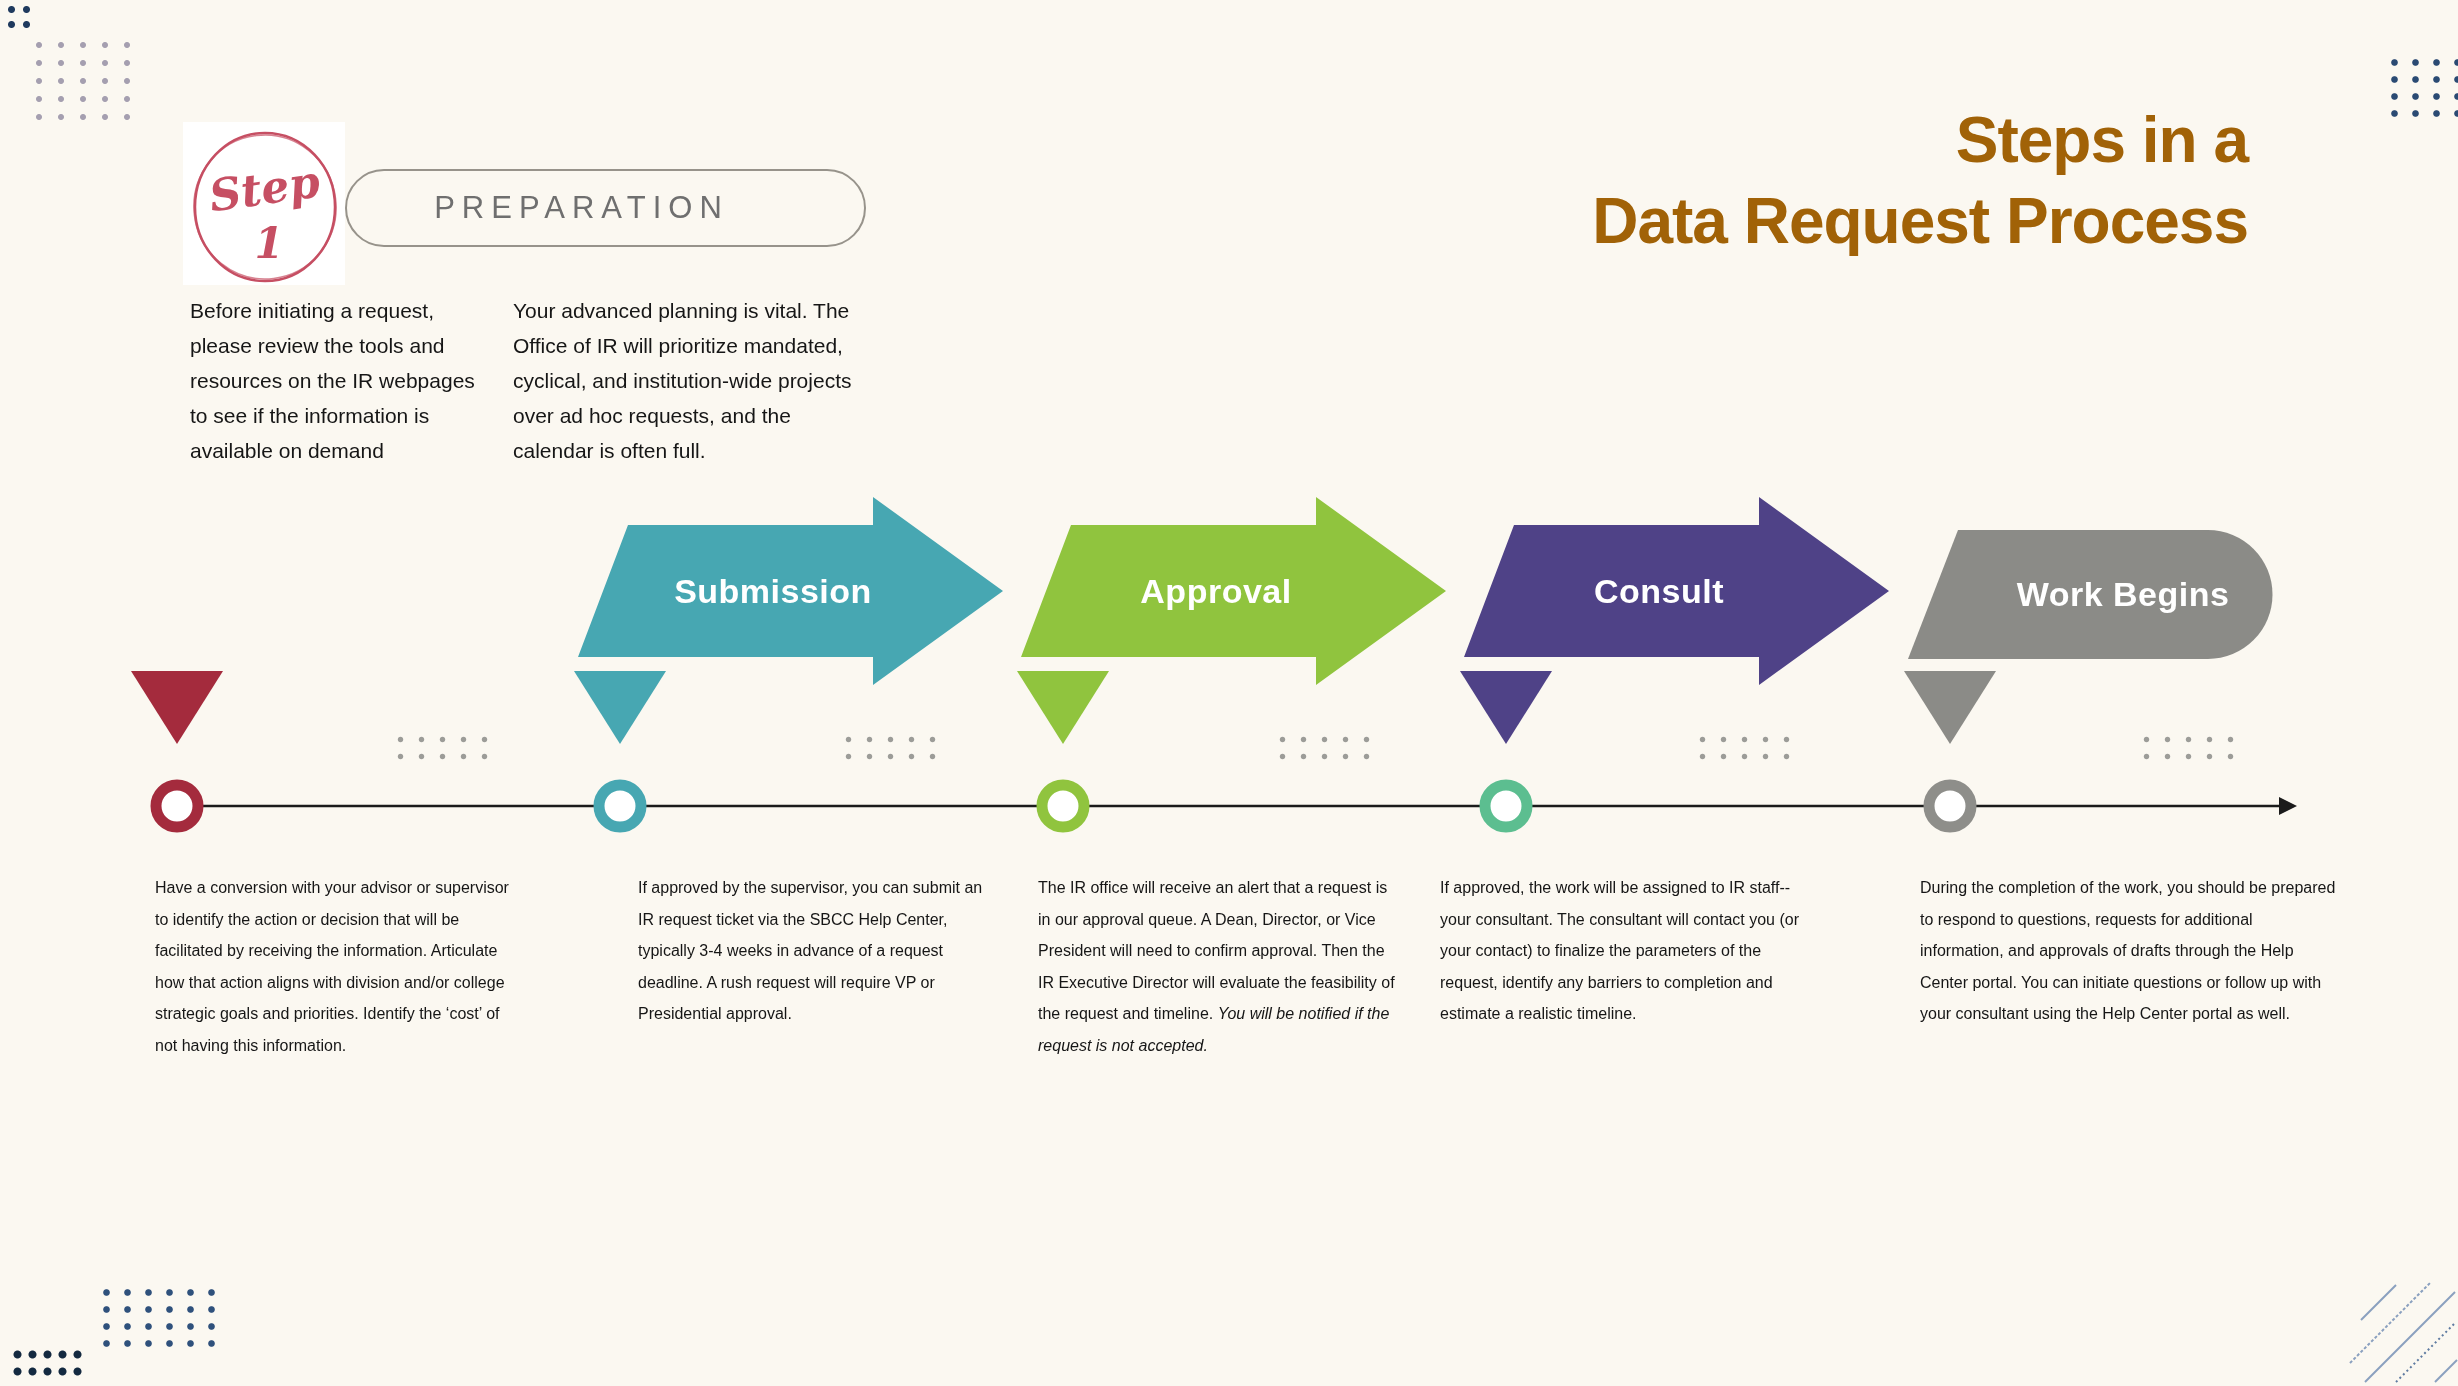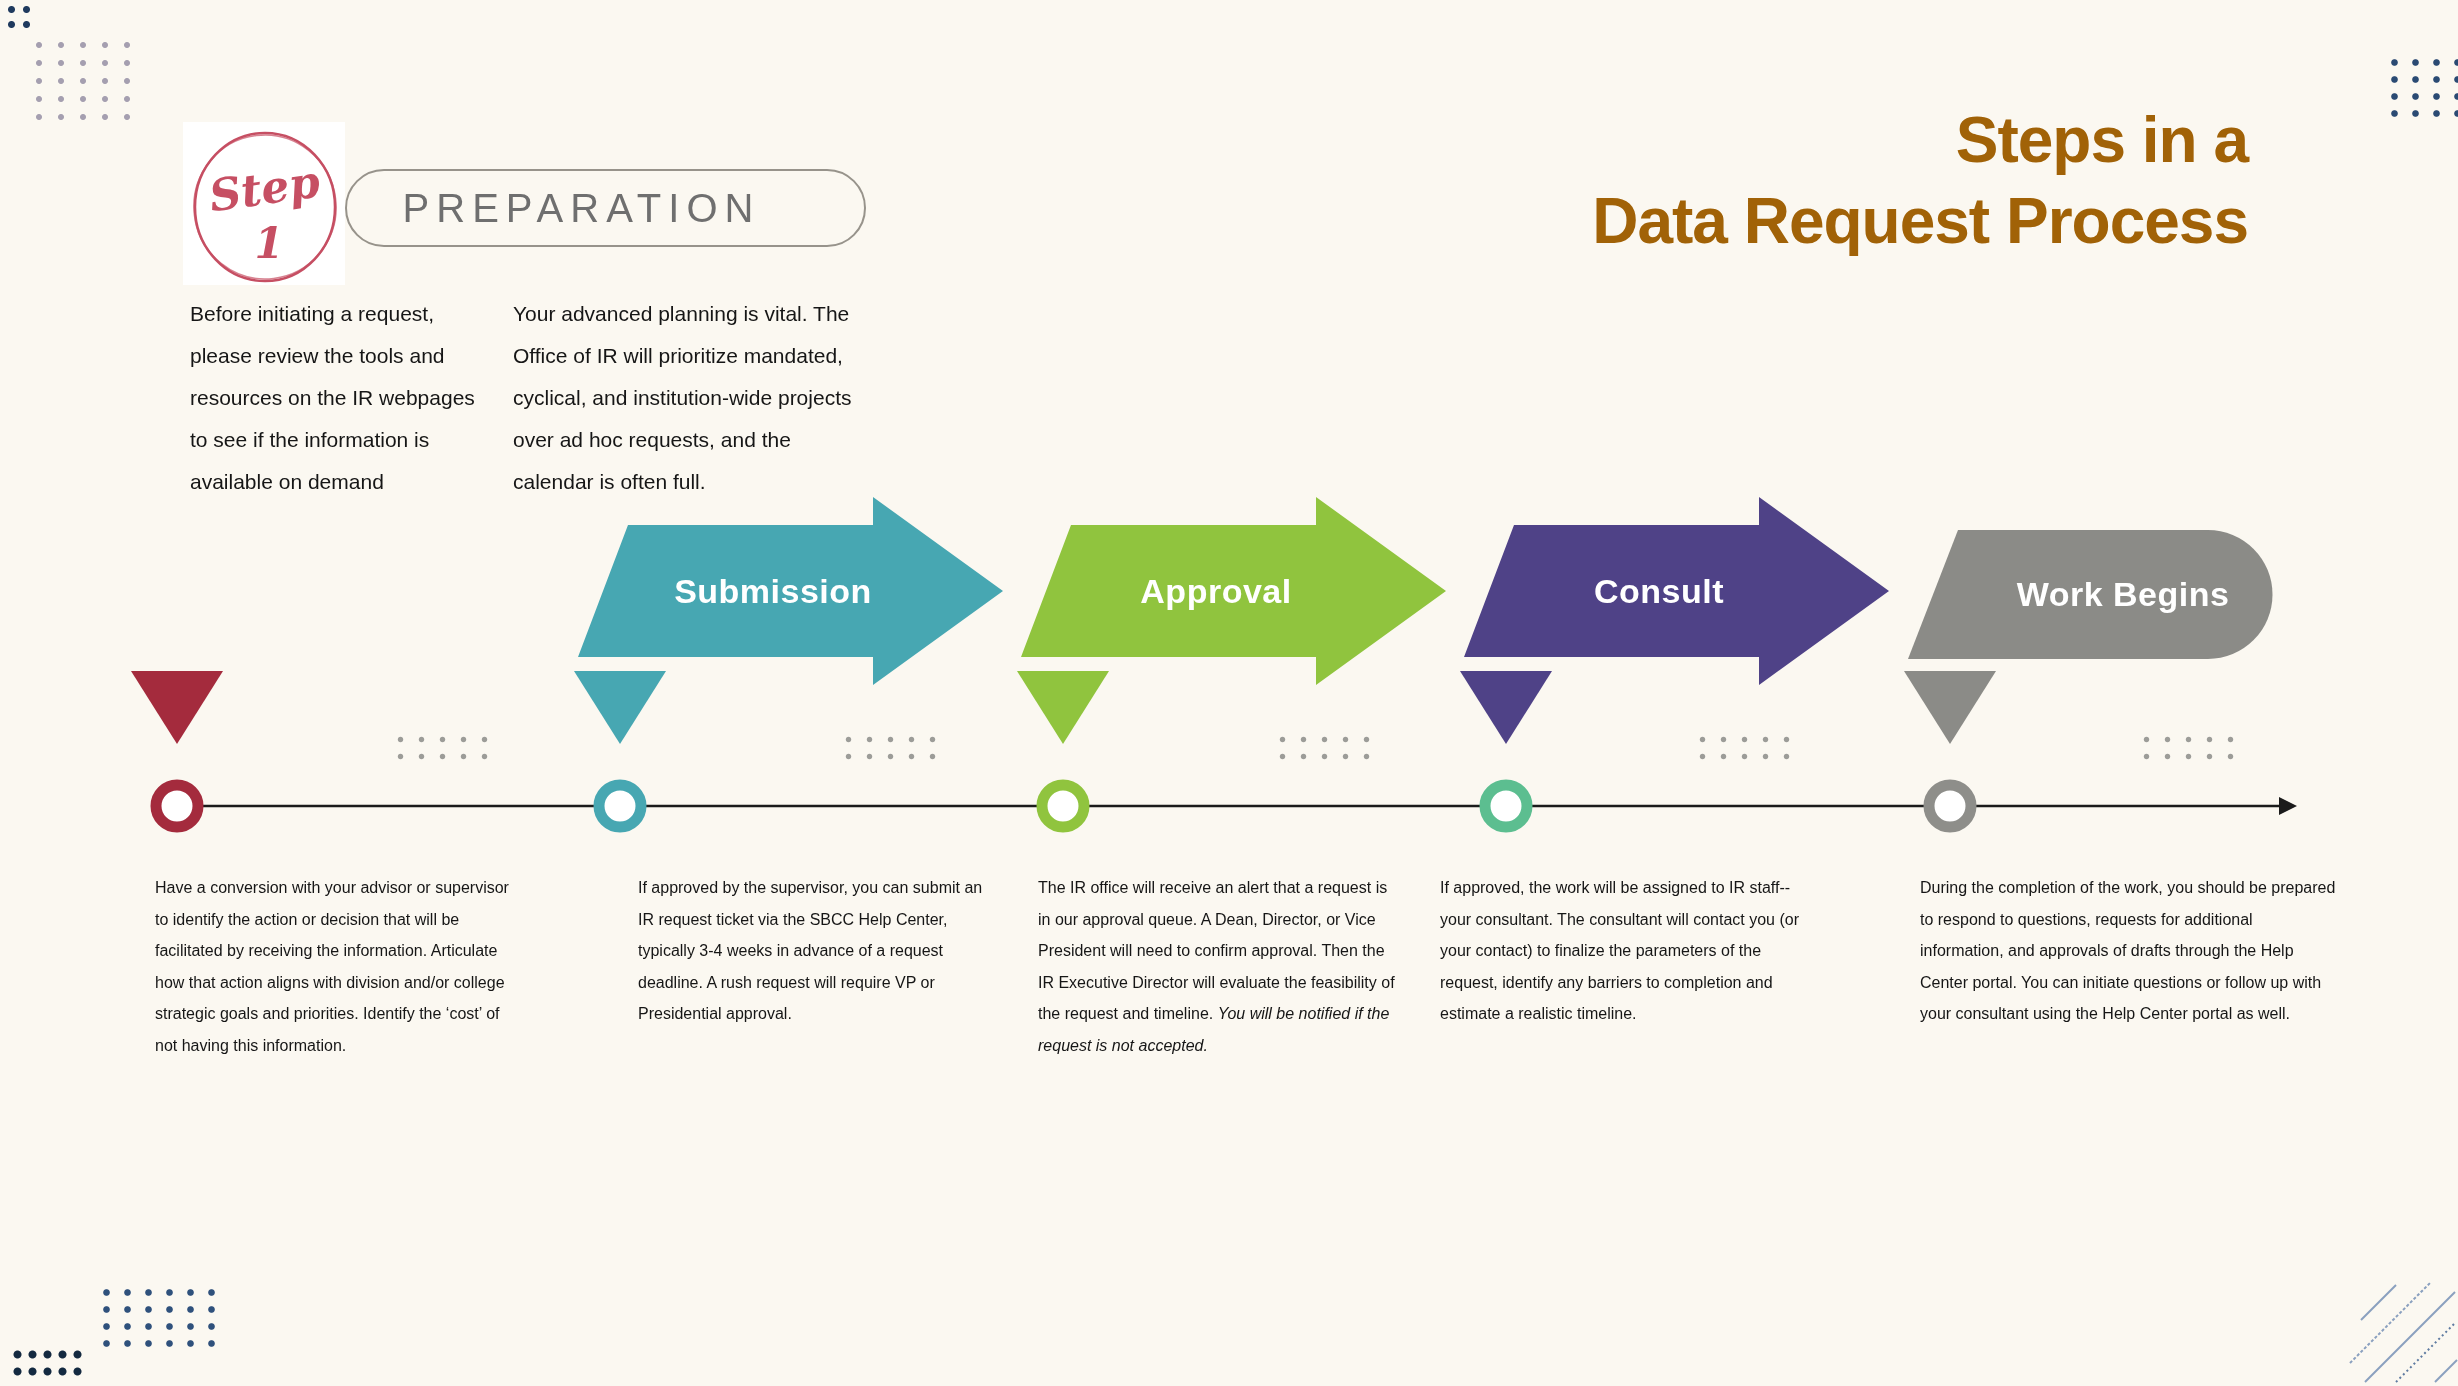--- a/index.html
+++ b/index.html
@@ -16,29 +16,29 @@
     background-size: var(--sx,21px) var(--sy,17px);
   }
   
   .badge-box { position:absolute; left:183px; top:122px; width:162px; height:163px; background:#ffffff; z-index:3; }
   .pill {
     position:absolute; left:345px; top:169px; width:521px; height:78px;
     border:2px solid #97938b; border-radius:45px; z-index:2;
     display:flex; align-items:center; justify-content:center;
     padding-right:48px; box-sizing:border-box;
   }
-  .pill span { font-size:40px; letter-spacing:7px; color:#6f6f6f; font-weight:400; }
+  .pill span { font-size:31px; letter-spacing:7px; color:#6f6f6f; font-weight:400; }
   
   .title {
     position:absolute; top:100px; right:210px; text-align:right;
     font-size:64px; line-height:81px; font-weight:bold; color:#a16207; letter-spacing:-1px;
     z-index:2;
   }
   
-  .note { position:absolute; top:293px; font-size:21px; line-height:42px; color:#161616; }
+  .note { position:absolute; top:293px; font-size:21px; line-height:35px; color:#161616; }
   
   .arrow { position:absolute; }
   .arrow svg { position:absolute; left:0; top:0; }
   .arrow-label {
     position:absolute; display:flex; align-items:center; justify-content:center;
     color:#ffffff; font-weight:bold; font-size:34px; letter-spacing:0.5px;
   }
   .tri { position:absolute; }
   .timeline { position:absolute; left:0; top:770px; }
   

